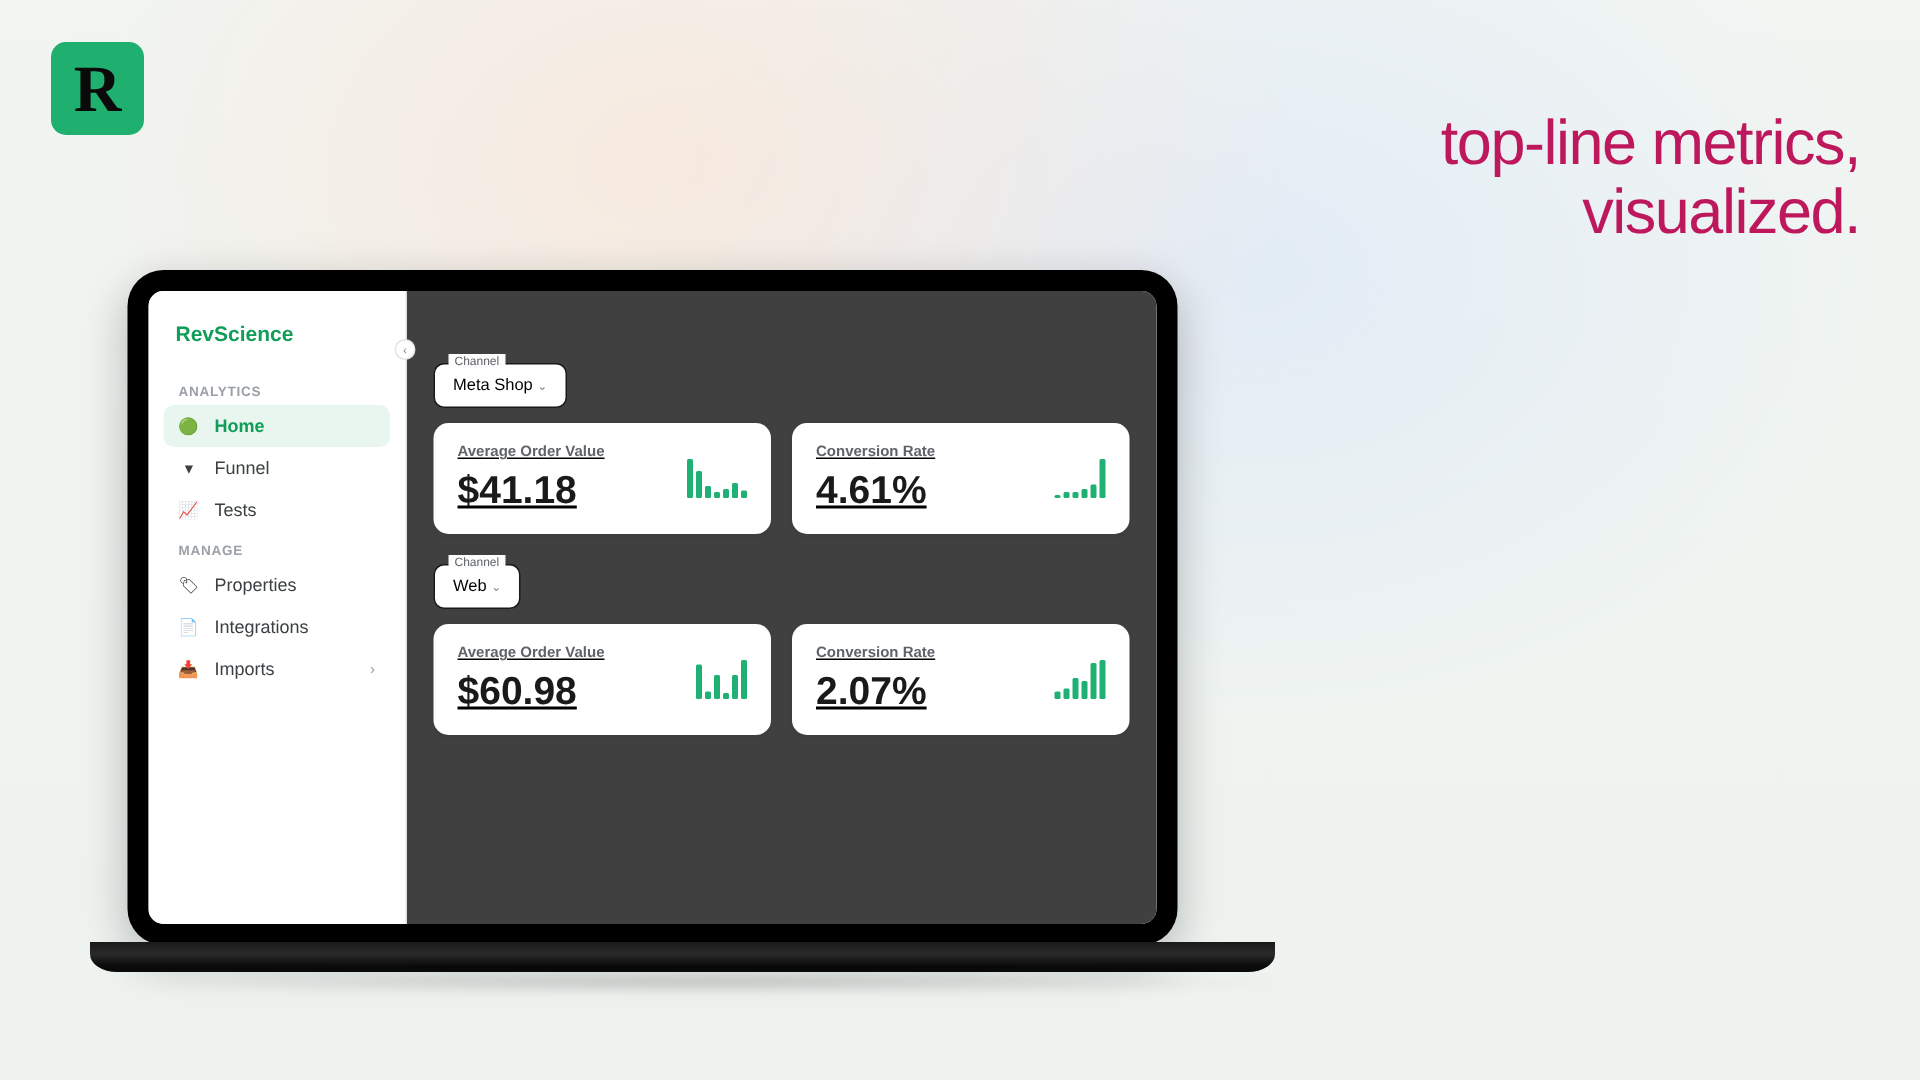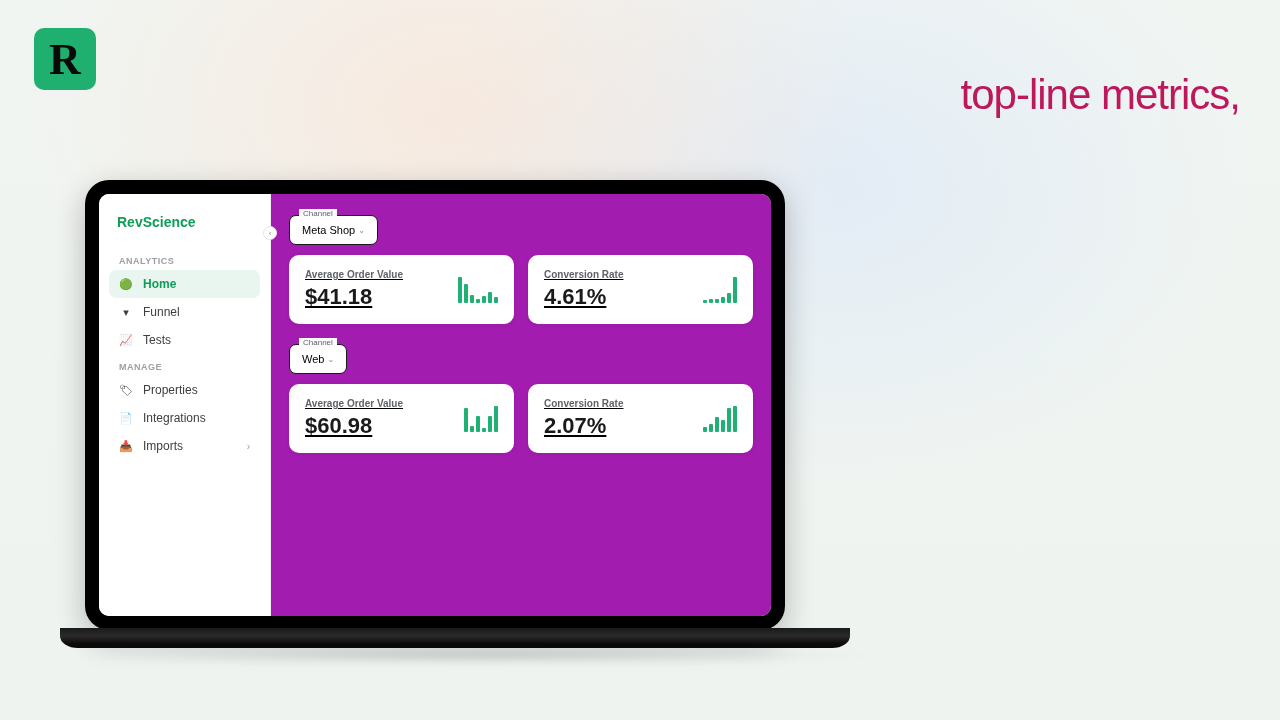--- a/index.html
+++ b/index.html
@@ -47,46 +47,47 @@
   background:#fff; border:1px solid #e5e5e5; font-size:8px; color:#888; display:flex;
   align-items:center; justify-content:center; }
 .section-label { font-size:9px; color:#9aa0a6; font-weight:600; letter-spacing:0.5px; padding:8px 10px 4px; }
 .nav-item { display:flex; align-items:center; gap:10px; padding:7px 10px; border-radius:7px;
   font-size:12px; color:#3c4043; cursor:pointer; }
 .nav-item.active { background:#e9f6ef; color:#0f9d58; font-weight:600; }
 .nav-icon { width:14px; height:14px; display:inline-flex; align-items:center; justify-content:center; font-size:11px; }
 .chev { margin-left:auto; font-size:10px; color:#9aa0a6; }
 
 
-.main { flex:1; padding:9px 18px; background:#a21caf; overflow:hidden; }
+.main { flex:1; padding:36px 18px; background:#404040; overflow:hidden; }
 .channel-field { position:relative; display:inline-block; margin:12px 0 10px; }
 .channel-label { position:absolute; top:-6px; left:10px; background:#fcfcfc; padding:0 4px;
   font-size:8px; color:#5f6368; }
 .channel-select { border:1.5px solid #1a1a1a; border-radius:7px; padding:8px 12px;
   font-size:11px; display:flex; align-items:center; gap:3px; background:#fff; cursor:pointer; }
 .channel-select .caret { font-size:8px; color:#888; }
 
 .cards { display:flex; gap:14px; margin-bottom:8px;text-decoration:underline; }
 .card { flex:1; background:#fff; border-radius:10px; padding:14px 16px;
   box-shadow:0 1px 4px rgba(0,0,0,0.06); display:flex; align-items:center; justify-content:space-between; }
 .card-title { font-size:10px; color:#5f6368; font-weight:600; margin-bottom:4px; }
-.card-value { font-size:22px; font-weight:700; color:#1a1a1a; }
+.card-value { font-size:26px; font-weight:700; color:#1a1a1a; }
 .spark { display:flex; align-items:flex-end; gap:2px; height:26px; }
 .spark span { width:4px; background:#1fb073; border-radius:1px; }
 </style>
 </head>
 <body>
 
 <div class="logo-badge">
   <span>R</span>
 </div>
 
 <div class="marketing">
   <h1>
     <span>top-line metrics,</span><br>
+    <span>visualized.</span>
   </h1>
 </div>
 
 <div class="laptop">
   <div class="screen-frame">
     <div class="screen">
 
       <aside class="sidebar">
         <div class="brand">RevScience</div>
         <div class="collapse">‹</div>

